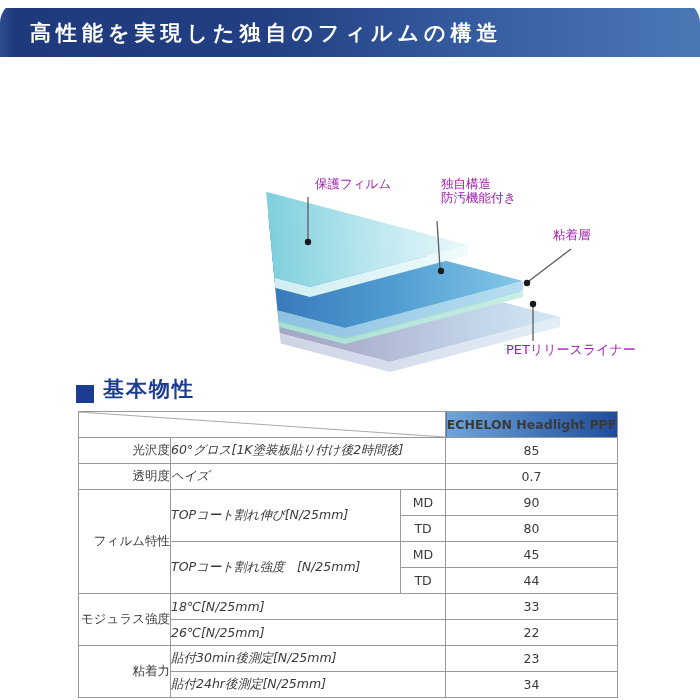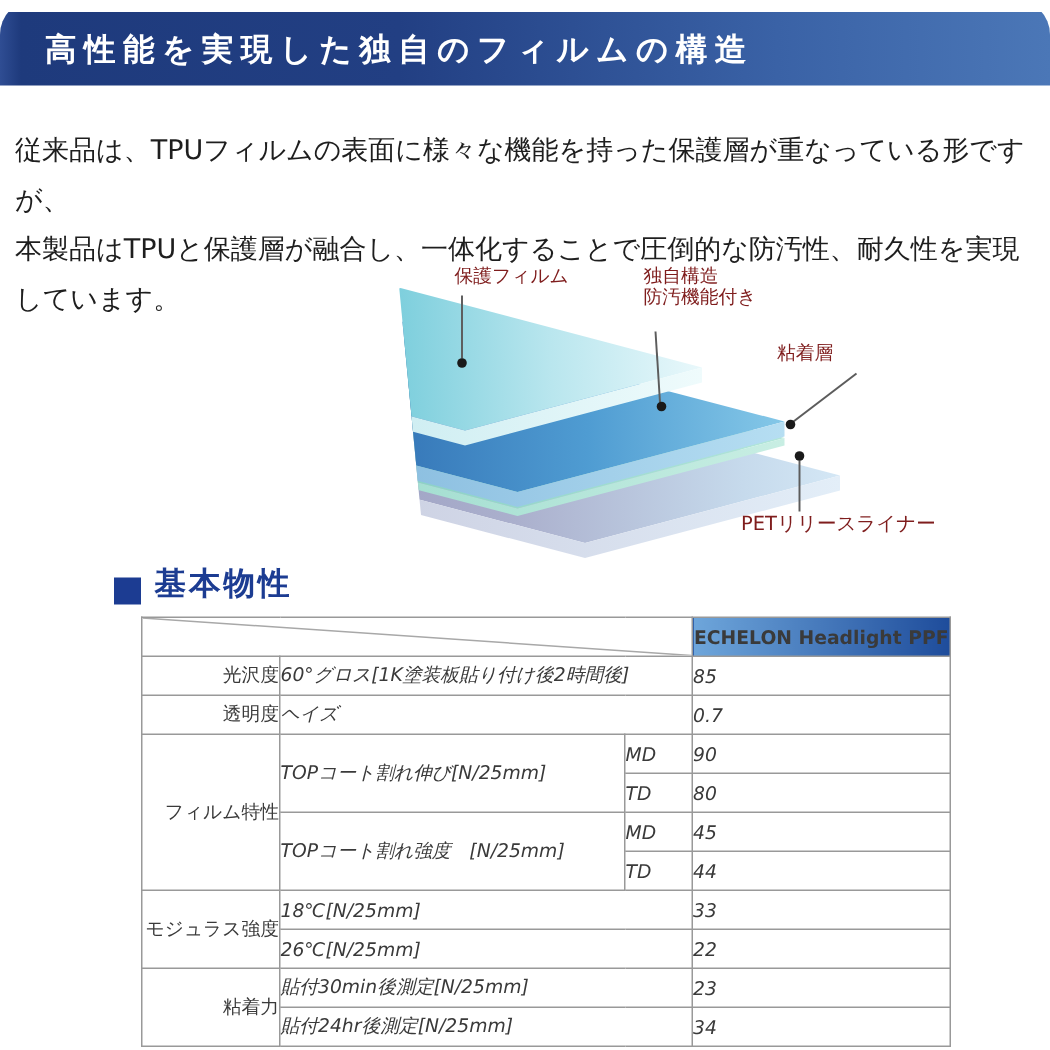--- a/index.html
+++ b/index.html
@@ -8,53 +8,48 @@
   
   .banner{position:absolute;top:8px;left:0;width:700px;height:49px;box-sizing:border-box;
           background:linear-gradient(90deg,#2f4d93 0px,#1e3a7c 14px,#223f83 38%,#3a62a6 74%,#4b77b7 100%);
           color:#fff;font-family:"DejaVu Serif",serif;font-weight:600;
           font-size:21px;letter-spacing:5px;line-height:49px;padding-left:30px;white-space:nowrap;}
   
   .intro{position:absolute;top:84px;left:10px;width:686px;
          font-size:18px;line-height:33px;font-weight:500;color:#1e1e1e;}
   
   .diagram-svg{position:absolute;top:170px;left:0;}
-  .dlabel{position:absolute;font-size:12.5px;line-height:13.5px;color:#7f1d1d;white-space:nowrap;}
+  .dlabel{position:absolute;font-size:12.5px;line-height:13.5px;color:#a21caf;white-space:nowrap;margin-left:12px;}
   .dlabel.adh{line-height:15px;}
   .dlabel.liner{font-size:13px;}
   
   .section-title{position:absolute;top:375px;left:76px;display:flex;align-items:flex-end;gap:9px;}
   .sq{width:18px;height:18px;background:#1c3c92;}
   .st-text{font-size:21px;font-weight:bold;color:#1c3c92;letter-spacing:2px;}
   
-  table.props{position:absolute;top:411px;left:94px;width:539px;border-collapse:collapse;table-layout:fixed;padding-left:28px;}
+  table.props{position:absolute;top:411px;left:78px;width:539px;border-collapse:collapse;table-layout:fixed;padding-left:28px;}
   table.props td{border:1px solid #999;height:25px;padding:0;font-size:12.5px;color:#3a3a3a;
                  overflow:hidden;white-space:nowrap;}
   td.cat{padding-left:13px;text-align:right;}
   td.test{padding-left:19px;text-align:left;font-style:italic;}
-  td.ctr{font-style:italic;}
+  td.ctr{text-align:center;}
   td.vhead{background:linear-gradient(90deg,#6ea6db 0%,#1e4c9b 100%);color:#fff;font-weight:bold;
            text-align:center;font-size:12.5px;}
   td.diag{position:relative;}
   td.diag svg{position:absolute;left:0;top:0;width:100%;height:100%;display:block;}
 </style>
 </head>
 <body>
 
 <div class="page">
 
   <div class="banner">
     <span>高性能を実現した独自のフィルムの構造</span>
   </div>
 
-  <div class="intro">
-    <div>従来品は、TPUフィルムの表面に様々な機能を持った保護層が重なっている形ですが、</div>
-    <div>本製品はTPUと保護層が融合し、一体化することで圧倒的な防汚性、耐久性を実現</div>
-    <div>しています。</div>
-  </div>
 
   <svg class="diagram-svg" width="700" height="210" viewBox="0 170 700 210">
     <defs>
       <clipPath id="leftclip">
           <polygon points="265,180 690,180 690,378 284,378"></polygon>
         </clipPath>
       <linearGradient id="gcyan" gradientUnits="userSpaceOnUse" x1="109" y1="260" x2="468" y2="245">
         <stop offset="0" stop-color="#2fa8c2"></stop>
           <stop offset="0.3" stop-color="#5fc3d4"></stop>
         <stop offset="0.72" stop-color="#b9e6ee"></stop>
@@ -121,21 +116,21 @@
       <circle cx="527" cy="283" r="3.2"></circle>
       <circle cx="533" cy="304" r="3.2"></circle>
     </g>
   </svg>
 
   <div class="dlabel" style="left:303px;top:177px;">保護フィルム</div>
   <div class="dlabel" style="left:429px;top:177px;">
     <div>独自構造</div>
     <div>防汚機能付き</div>
   </div>
-  <div class="dlabel adh" style="left:518px;top:227px;">
+  <div class="dlabel adh" style="left:541px;top:227px;">
     <div>粘着層</div>
   </div>
   <div class="dlabel liner" style="left:494px;top:343px;">PETリリースライナー</div>
 
   <div class="section-title">
     <span class="sq"></span>
     <span class="st-text">基本物性</span>
   </div>
 
   <table class="props">

